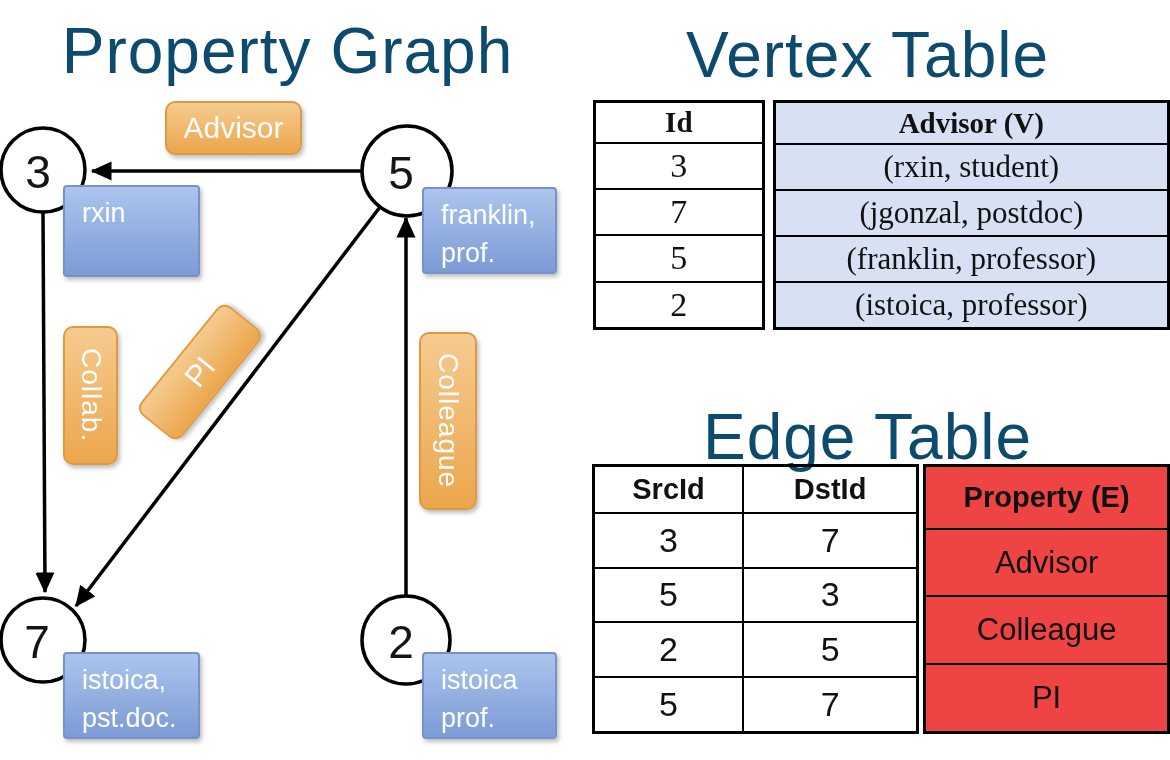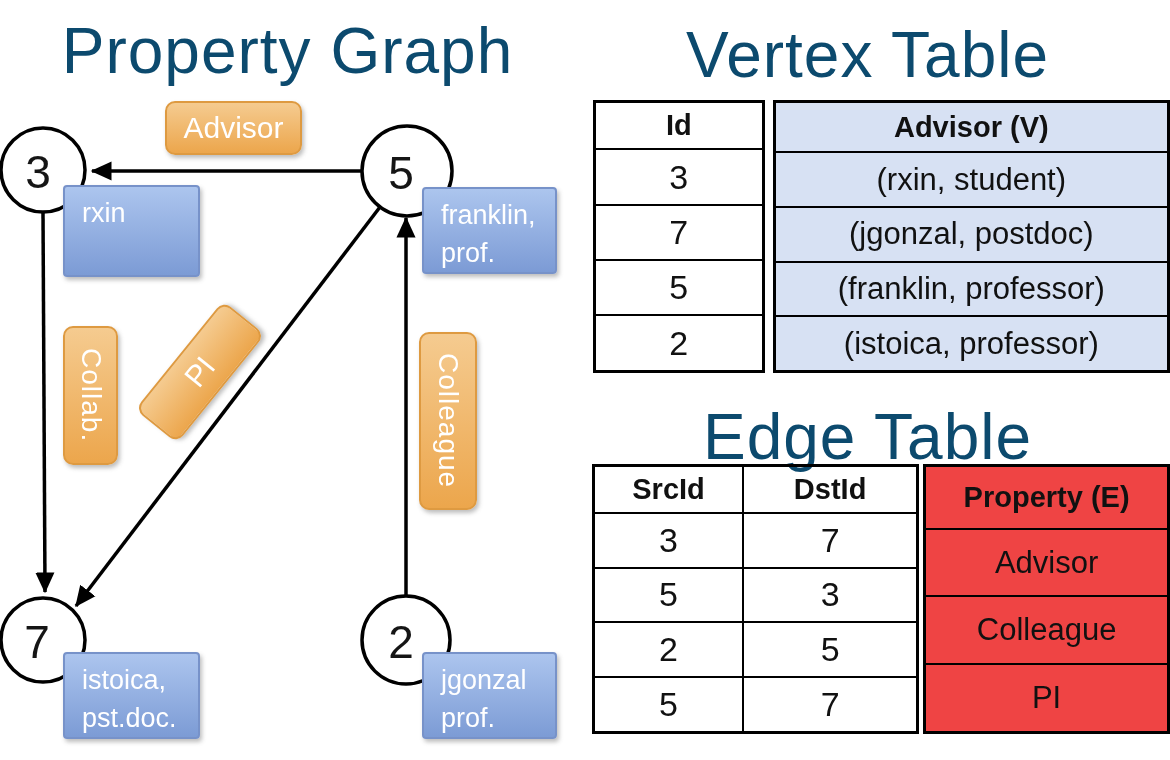--- a/index.html
+++ b/index.html
@@ -38,21 +38,21 @@
 
   
   .twrap{position:absolute;display:flex;}
   .twrap-vertex{left:593px;top:100px;gap:8px;}
   .twrap-edge{left:592px;top:464px;gap:4px;}
   table.tbl{border-collapse:collapse;table-layout:fixed;border:3px solid #000;}
   .tbl th,.tbl td{border:2px solid #000;text-align:center;vertical-align:middle;padding:0;}
   .tbl th{font-size:29px;font-weight:bold;}
   .tbl td{font-size:31px;}
   .tbl td.num{font-size:34px;}
-  .twrap-vertex table{height:273px;}
+  .twrap-vertex table{height:230px;font-family:Liberation Serif, serif;}
   .twrap-edge table{height:270px;}
   .bluecol th,.bluecol td{background:#D7E1F3;}
   .tancol th,.tancol td{background:#ef4444;}
 
   .node-digit{font-size:46px;fill:#151515;}
 </style>
 </head>
 <body>
 
 <div class="title title-graph">Property Graph</div>
@@ -99,21 +99,21 @@
 </div>
 <div class="bbox bbox-franklin">
   <div>franklin,</div>
   <div>prof.</div>
 </div>
 <div class="bbox bbox-jgonzal">
   <div>istoica,</div>
   <div>pst.doc.</div>
 </div>
 <div class="bbox bbox-istoica">
-  <div>jgonzal</div>
+  <div>istoica</div>
   <div>prof.</div>
 </div>
 
 <div class="twrap twrap-vertex">
   <table class="tbl">
     <tbody>
         <tr>
           <th style="width:168px">Id</th>
         </tr>
     <tr>

